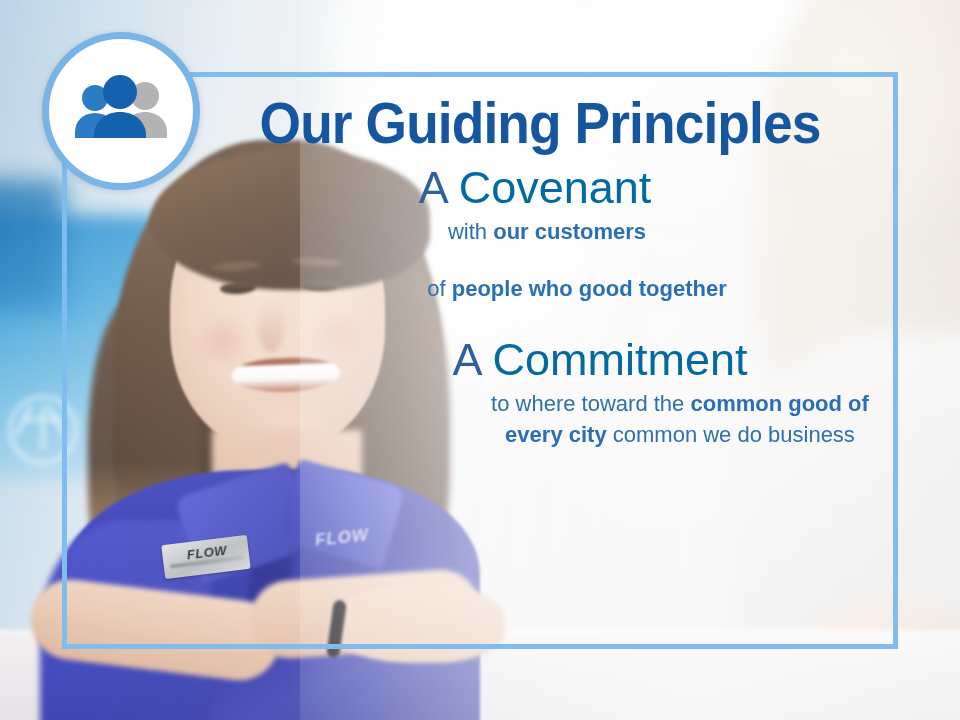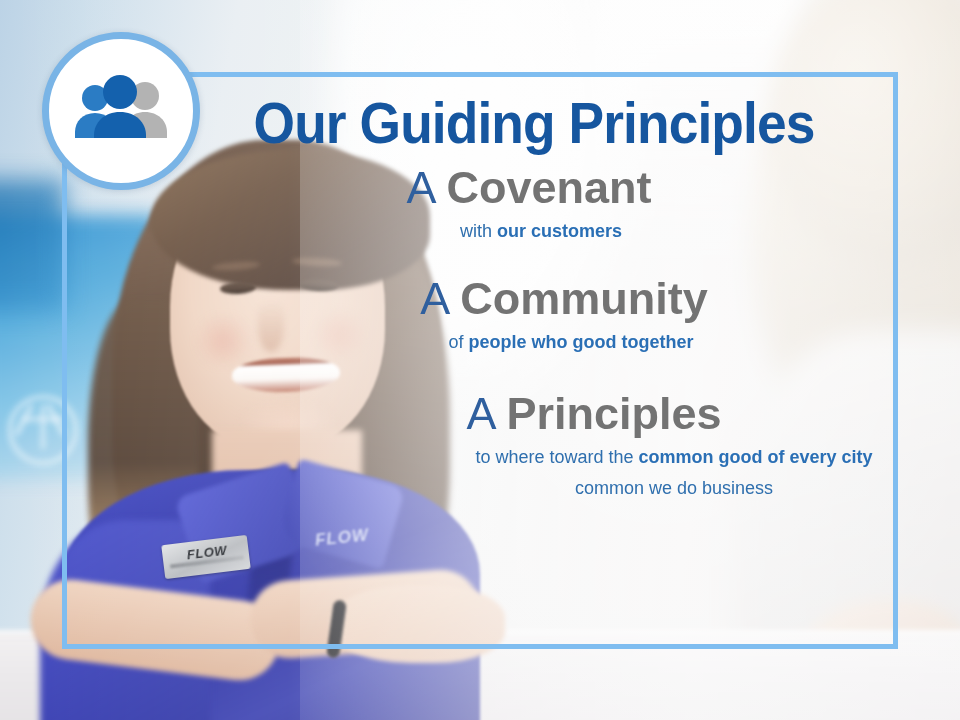--- a/index.html
+++ b/index.html
@@ -260,21 +260,21 @@
     background:#ffffff;
     border:7px solid #79b4e6;
     box-sizing:border-box;
     display:flex;align-items:center;justify-content:center;
     box-shadow:0 1px 6px rgba(40,70,110,.18);
   }
   .icon-badge svg{display:block;}
 
   
   .content{
-    position:absolute;left:184px;top:80px;width:700px;height:560px;
+    position:absolute;left:190px;top:80px;width:700px;height:560px;
     text-align:center;
   }
   .title{
     font-family:"Liberation Sans",sans-serif;
     font-weight:bold;
     font-size:58px;
     line-height:62px;
     letter-spacing:-1px;
     color:#16569f;
     transform:scaleX(.92);
@@ -283,24 +283,24 @@
     white-space:nowrap;
   }
   .principle{margin-top:14px;}
   .p-head{
     font-size:45px;line-height:52px;white-space:nowrap;
   }
   .p-head .art{
     font-weight:normal;color:#2f5f9e;
   }
   .p-head .word{
-    font-weight:bold;color:#737373;
+    font-weight:normal;color:#0369a1;
   }
   .p-sub{
-    font-size:18px;line-height:31px;color:#2f6fae;font-weight:normal;margin-top:2px;
+    font-size:22px;line-height:31px;color:#2f6fae;font-weight:normal;margin-top:2px;
   }
   .p-sub b{font-weight:bold;color:#2a6fb5;}
 
   
   .pr-1{margin-left:-10px;margin-top:8px;}
   .pr-1 .p-sub{margin-left:24px;}
   .pr-2{margin-left:60px;margin-top:26px;}
   .pr-2 .p-sub{margin-left:14px;}
   .pr-3{margin-left:120px;margin-top:30px;}
   .pr-3 .p-sub{margin-left:10px;max-width:430px;margin-right:0;margin-left:auto;}
@@ -390,33 +390,29 @@
       <div class="p-head">
         <span class="art">A</span>
         <span class="word">Covenant</span>
       </div>
       <div class="p-sub">
         <span>with </span><b>our customers</b>
       </div>
     </div>
 
     <div class="principle pr-2">
-      <div class="p-head">
-        <span class="art">A</span>
-        <span class="word">Community</span>
-      </div>
       <div class="p-sub">
         <span>of </span><b>people who good together</b><br>
       </div>
     </div>
 
     <div class="principle pr-3">
       <div class="p-head">
         <span class="art">A</span>
-        <span class="word">Principles</span>
+        <span class="word">Commitment</span>
       </div>
       <div class="p-sub">
         <span>to where toward the </span><b>common good of every city</b><span> common we do business</span>
       </div>
     </div>
 
   </div>
 </div>
 
 </body></html>

